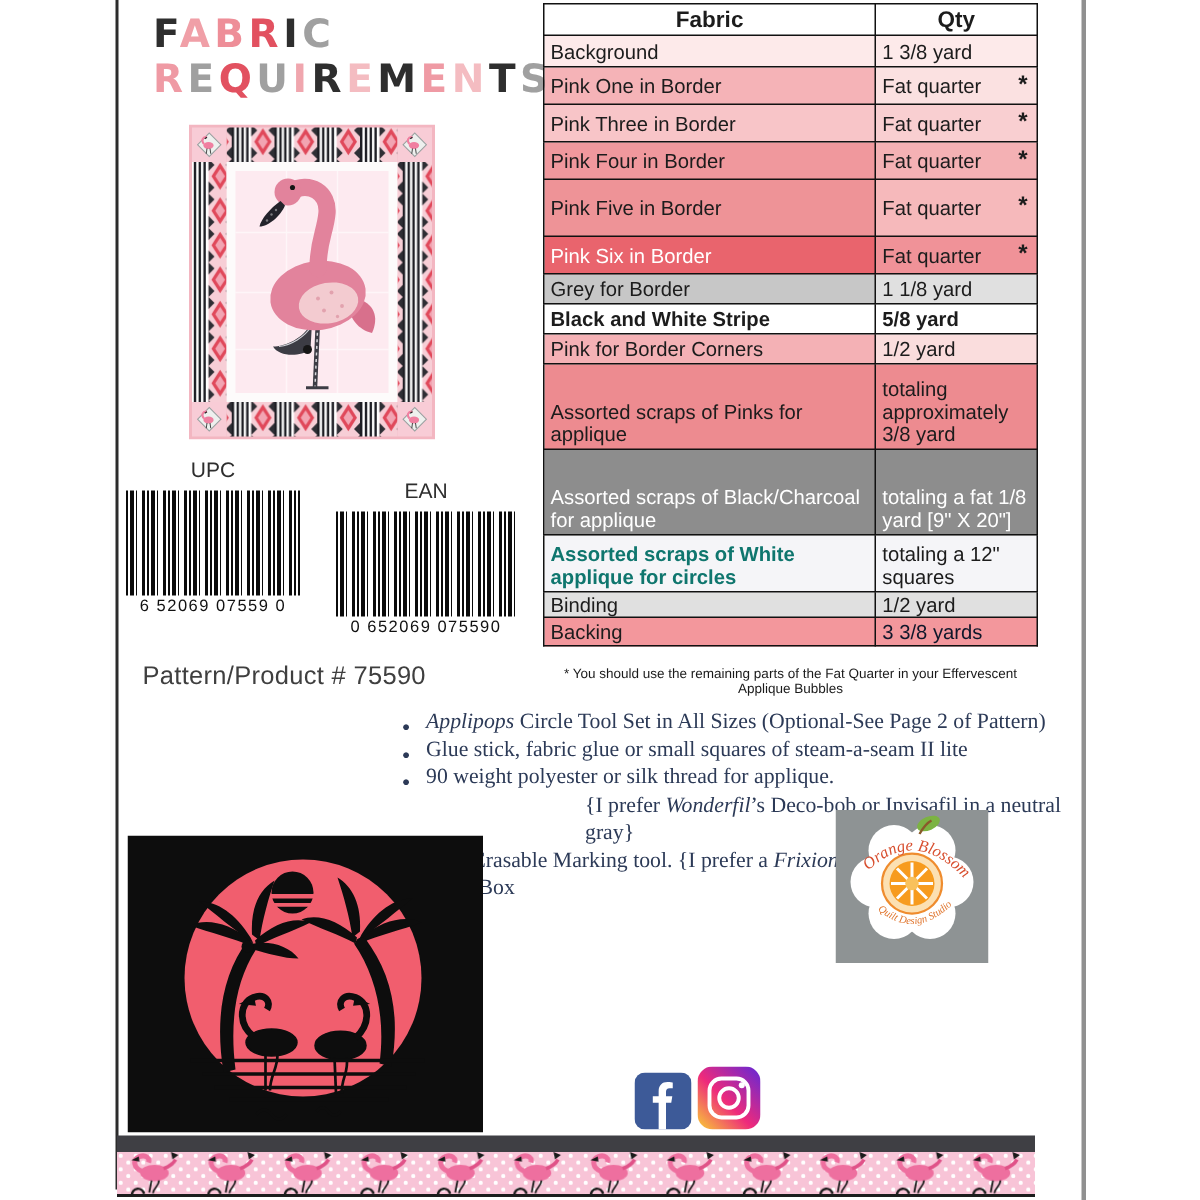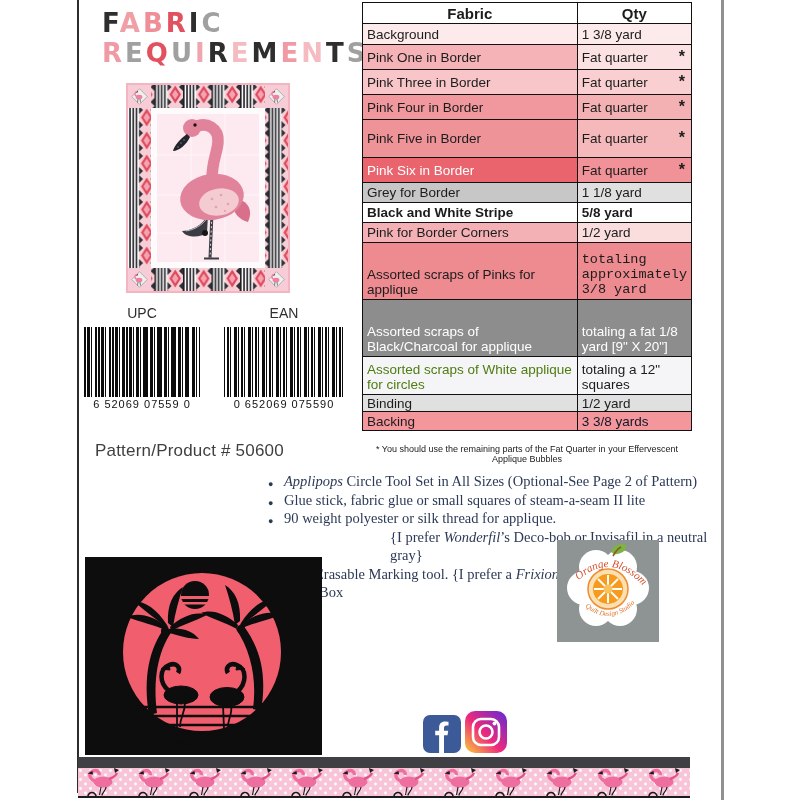--- a/index.html
+++ b/index.html
@@ -149,27 +149,27 @@
       <circle cx="69" cy="42" r="1.7" fill="#141414"></circle>
       <circle cx="79" cy="150" r="3" fill="#161616"></circle>
     </g>
   </svg>
 
   <div class="bc-group" style="left:84px;top:305px;width:116px">
     <div class="bc-label">UPC</div>
     <div class="bc-bars"></div>
     <div class="bc-digits">6 52069 07559 0</div>
   </div>
-  <div class="bc-group" style="left:224px;top:305px;width:120px">
+  <div class="bc-group" style="left:224px;top:319px;width:120px">
     <div class="bc-label">EAN</div>
     <div class="bc-bars"></div>
     <div class="bc-digits">0 652069 075590</div>
   </div>
 
-  <div class="abs pattern-number">Pattern/Product #  50600</div>
+  <div class="abs pattern-number">Pattern/Product #  75590</div>
 
   <table class="abs fab-table">
     <thead>
       <tr>
         <th>Fabric</th>
         <th>Qty</th>
       </tr>
     </thead>
     <tbody id="fab-rows">
         <tr style="height: 21px;">
@@ -228,28 +228,28 @@
         <tr style="height: 20px;">
           <td class="fabric-cell" style="background: rgb(255, 255, 255); color: rgb(28, 28, 28); font-weight: bold;">Black and White Stripe</td>
           <td class="qty-cell" style="background: rgb(255, 255, 255); color: rgb(28, 28, 28); font-weight: bold;">5/8 yard</td>
         </tr>
         <tr style="height: 20px;">
           <td class="fabric-cell" style="background: rgb(244, 177, 181); color: rgb(28, 28, 28);">Pink for Border Corners</td>
           <td class="qty-cell" style="background: rgb(250, 221, 221); color: rgb(28, 28, 28);">1/2 yard</td>
         </tr>
         <tr class="vbottom" style="height: 57px;">
           <td class="fabric-cell" style="background: rgb(237, 139, 144); color: rgb(28, 28, 28);">Assorted scraps of Pinks for applique</td>
-          <td class="qty-cell" style="background: rgb(237, 139, 144); color: rgb(28, 28, 28); font-family: Liberation Mono, monospace;">totaling approximately 3/8 yard</td>
+          <td class="qty-cell" style="background: rgb(237, 139, 144); color: rgb(28, 28, 28);">totaling approximately 3/8 yard</td>
         </tr>
         <tr class="vbottom" style="height: 57px;">
           <td class="fabric-cell" style="background: rgb(141, 141, 141); color: rgb(255, 255, 255);">Assorted scraps of Black/Charcoal for applique</td>
           <td class="qty-cell" style="background: rgb(141, 141, 141); color: rgb(255, 255, 255);">totaling a fat 1/8 yard [9" X 20"]</td>
         </tr>
         <tr class="vbottom" style="height: 38px;">
-          <td class="fabric-cell" style="background: rgb(245, 245, 248); color: #4d7c0f;">Assorted scraps of White applique for circles</td>
+          <td class="fabric-cell" style="background: rgb(245, 245, 248); color: #0f766e; font-weight: bold;">Assorted scraps of White applique for circles</td>
           <td class="qty-cell" style="background: rgb(245, 245, 248); color: rgb(28, 28, 28);">totaling a 12" squares</td>
         </tr>
         <tr style="height: 17px;">
           <td class="fabric-cell" style="background: rgb(224, 224, 224); color: rgb(28, 28, 28);">Binding</td>
           <td class="qty-cell" style="background: rgb(224, 224, 224); color: rgb(28, 28, 28);">1/2 yard</td>
         </tr>
         <tr style="height: 19px;">
           <td class="fabric-cell" style="background: rgb(243, 151, 156); color: rgb(28, 28, 28);">Backing</td>
           <td class="qty-cell" style="background: rgb(243, 151, 156); color: #0f172a;">3 3/8 yards</td>
         </tr>

